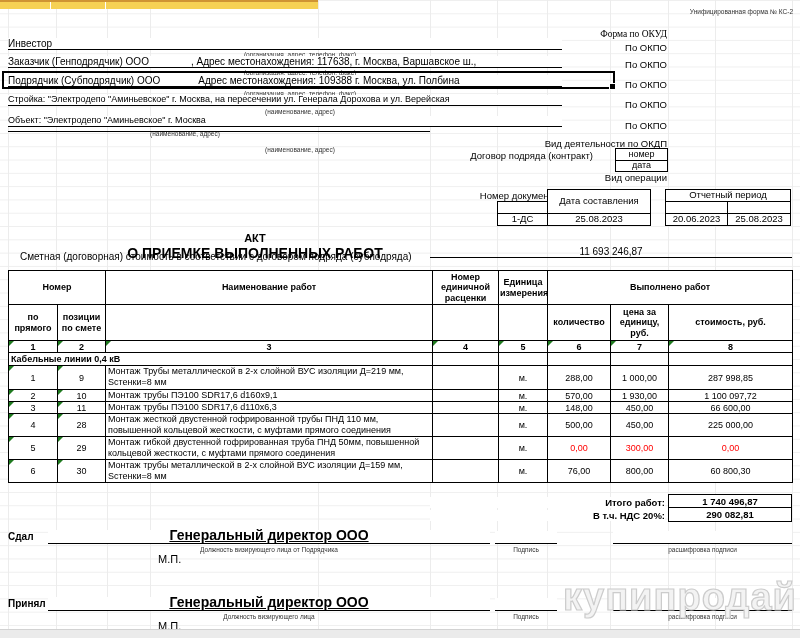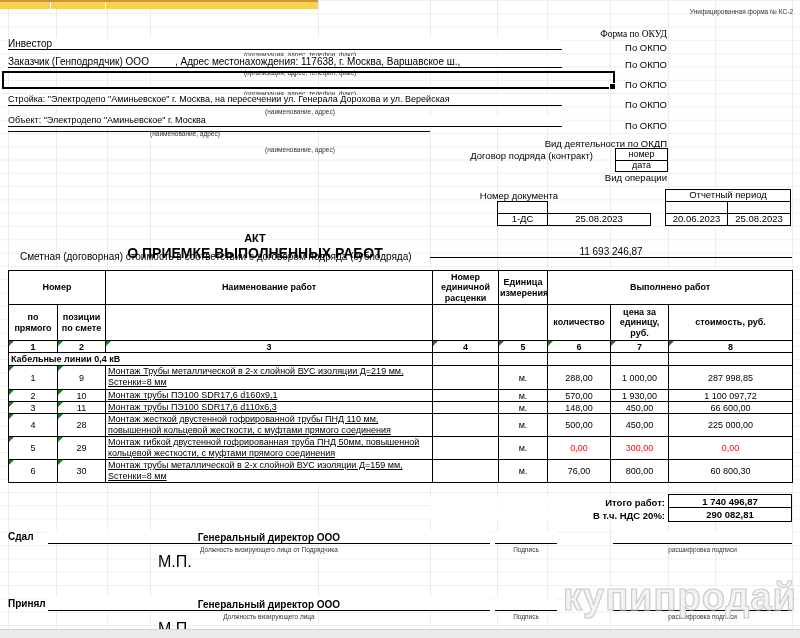--- a/index.html
+++ b/index.html
@@ -21,32 +21,32 @@
   .boxcol{left:670px;top:17px;width:122px;border:1px solid #000;background:#fff;z-index:1;}
   .boxrow{border-bottom:1px solid #000;display:flex;align-items:flex-start;justify-content:center;font-size:9.5px;padding-top:1px;box-sizing:border-box;}
   .boxrow:last-child{border-bottom:none;}
   .cell{border:1px solid #000;background:#fff;z-index:1;display:flex;align-items:center;justify-content:center;font-size:9.5px;text-align:center;line-height:1.1;}
   .selbox{border:2px solid #000;z-index:4;background:transparent;}
   .handle{position:absolute;right:-3px;bottom:-3px;width:5px;height:5px;background:#000;border:1px solid #fff;}
   .title{font-weight:bold;text-align:center;z-index:1;}
   .wt{border-collapse:collapse;table-layout:fixed;width:784px;background:#fff;font-size:9px;z-index:1;position:absolute;left:8px;top:270px;}
   .wt td{border:1px solid #000;padding:0 1px;vertical-align:middle;text-align:center;position:relative;overflow:hidden;}
   .wt td.hc{font-weight:bold;font-size:9px;line-height:1.15;}
-  .wt td.nm{text-align:left;vertical-align:top;padding:0 2px;line-height:1.2;text-decoration:underline;}
+  .wt td.nm{text-align:left;vertical-align:top;padding:0 2px;line-height:1.2;}
   .wt td.sec{font-weight:bold;text-align:left;padding:0 2px;}
   .wt td.cn{font-weight:bold;}
   .wt tr.red td.v{color:#ff0000;}
   .tri::before{content:"";position:absolute;top:0;left:0;border-top:5px solid #1f7a1f;border-right:5px solid transparent;}
   .totlabel{font-weight:bold;font-size:9.5px;text-align:right;background:#fff;z-index:1;}
   .totbox{border:1px solid #000;background:#fff;z-index:1;}
   .totrow{height:13px;border-bottom:1px solid #000;display:flex;align-items:center;justify-content:center;font-weight:bold;font-size:9.5px;box-sizing:border-box;}
   .totrow:last-child{border-bottom:none;}
-  .sigline{border-bottom:1px solid #000;background:#fff;z-index:1;display:flex;align-items:flex-end;justify-content:center;font-size:10px;font-weight:bold;}
+  .sigline{border-bottom:1px solid #000;background:#fff;z-index:1;display:flex;align-items:flex-end;justify-content:center;font-size:14px;font-weight:bold;text-decoration:underline;}
   .siglabel{font-size:10px;font-weight:bold;z-index:1;}
-  .mp{font-size:16px;z-index:1;}
+  .mp{font-size:11px;z-index:1;}
   .watermark{z-index:6;font-size:38px;font-weight:bold;letter-spacing:1px;color:#f3f3f3;-webkit-text-stroke:1.2px #cccccc;white-space:nowrap;}
   .botstrip{position:absolute;left:0;bottom:0;width:800px;height:8px;background:#ebebeb;border-top:1px solid #d2d2d2;z-index:2;}
 </style>
 </head>
 <body>
 
 <div class="sheet">
 
   <div class="vgl" style="left:8px"></div>
   <div class="vgl" style="left:56px"></div>
@@ -81,24 +81,28 @@
   <div class="abs cell" style="left:615px;top:160px;width:53px;height:12px;font-size:9px;">дата</div>
   <div class="abs rlabel" style="left:500px;top:172px;width:167px;">Вид операции</div>
 
   <div class="abs formline" style="left:8px;top:38px;width:554px;">
     <span>Инвестор</span>
   </div>
   <div class="abs hint" style="left:100px;top:51px;width:400px;">(организация, адрес, телефон, факс)</div>
 
   <div class="abs formline" style="left:8px;top:56px;width:554px;">
     <span>Заказчик (Генподрядчик) ООО</span>
-    <span style="margin-left:26px;">, Адрес местонахождения: 117638, г. Москва, Варшавское ш.,</span>
+    <span style="margin-left:42px;">, Адрес местонахождения: 117638, г. Москва, Варшавское ш.,</span>
   </div>
   <div class="abs hint" style="left:100px;top:69px;width:400px;">(организация, адрес, телефон, факс)</div>
 
+  <div class="abs formline" style="left:8px;top:75px;width:554px;">
+    <span>Подрядчик (Субподрядчик) ООО</span>
+    <span style="margin-left:38px;">Адрес местонахождения: 109388  г. Москва, ул. Полбина</span>
+  </div>
   <div class="abs selbox" style="left:2px;top:71px;width:613px;height:18px;">
     <div class="handle"></div>
   </div>
   <div class="abs hint" style="left:100px;top:90px;width:400px;">(организация, адрес, телефон, факс)</div>
 
   <div class="abs formline sm" style="left:8px;top:95px;width:554px;">
     <span>Стройка: "Электродепо "Аминьевское" г. Москва, на пересечении ул. Генерала Дорохова и ул. Верейская</span>
   </div>
   <div class="abs hint" style="left:100px;top:108px;width:400px;">(наименование, адрес)</div>
 
@@ -106,20 +110,21 @@
     <span>Объект: "Электродепо "Аминьевское" г. Москва</span>
   </div>
   <div class="abs hint" style="left:60px;top:130px;width:250px;">(наименование, адрес)</div>
 
   <div class="abs formline" style="left:8px;top:131px;width:422px;"></div>
   <div class="abs hint" style="left:100px;top:146px;width:400px;">(наименование, адрес)</div>
 
   <div class="abs rlabel" style="left:430px;top:190px;width:128px;">Номер документа</div>
   <div class="abs cell" style="left:497px;top:201px;width:51px;height:13px;"></div>
   <div class="abs cell" style="left:497px;top:213px;width:51px;height:13px;">1-ДС</div>
+  <div class="abs cell" style="left:547px;top:189px;width:104px;height:25px;">Дата составления</div>
   <div class="abs cell" style="left:547px;top:213px;width:104px;height:13px;">25.08.2023</div>
   <div class="abs cell" style="left:665px;top:189px;width:126px;height:13px;">Отчетный период</div>
   <div class="abs cell" style="left:665px;top:201px;width:63px;height:13px;"></div>
   <div class="abs cell" style="left:727px;top:201px;width:64px;height:13px;"></div>
   <div class="abs cell" style="left:665px;top:213px;width:63px;height:13px;">20.06.2023</div>
   <div class="abs cell" style="left:727px;top:213px;width:64px;height:13px;">25.08.2023</div>
 
   <div class="abs title" style="left:8px;top:232px;width:494px;font-size:11px;">АКТ</div>
   <div class="abs title" style="left:8px;top:245px;width:494px;font-size:14px;">О ПРИЕМКЕ ВЫПОЛНЕННЫХ РАБОТ</div>
 

